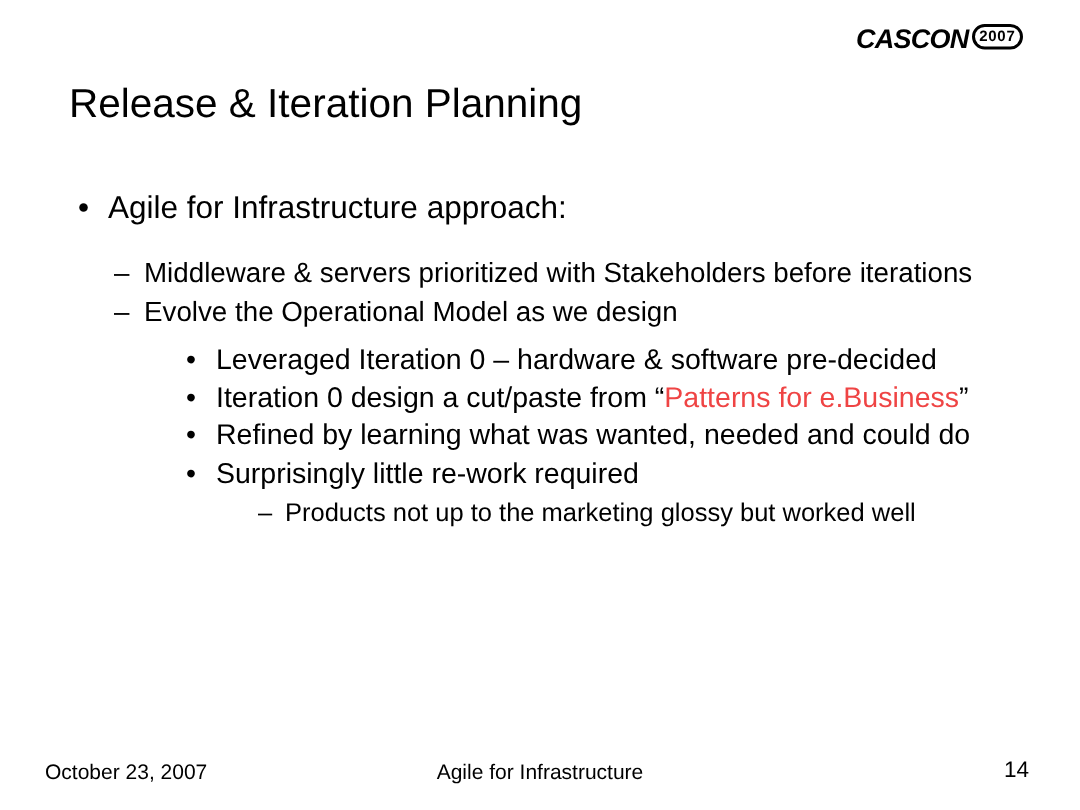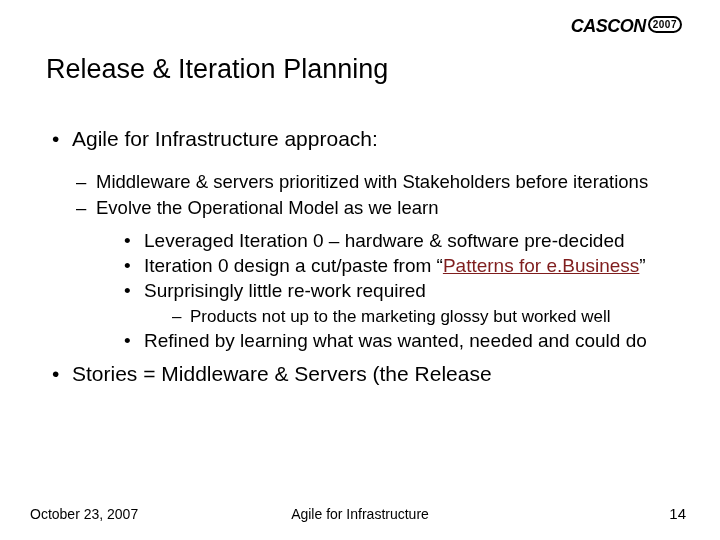--- a/index.html
+++ b/index.html
@@ -16,21 +16,21 @@
   .lvl1 > li::before { content: "•"; position: absolute; left: 0; top: 0; color:#000; }
   .lvl2 { margin-top: 20px; padding-left: 4px; }
   .lvl2 > li { position: relative; padding-left: 20px; font-size: 18.5px; font-weight: normal; margin-bottom: 3px; line-height: 1.22; }
   .lvl2 > li::before { content: "–"; position: absolute; left: 0; top: 0; }
   .lvl3 { margin-top: 10px; padding-left: 28px; }
   .lvl3 > li { position: relative; padding-left: 20px; font-size: 19px; margin-bottom: 2px; line-height: 1.22; }
   .lvl3 > li::before { content: "•"; position: absolute; left: 0; top: 0; }
   .lvl4 { margin-top: 4px; padding-left: 28px; }
   .lvl4 > li { position: relative; padding-left: 18px; font-size: 17px; margin-bottom: 2px; line-height: 1.2; }
   .lvl4 > li::before { content: "–"; position: absolute; left: 0; top: 0; }
-  .link { text-decoration: underline; color:#7f1d1d;text-align:center; }
+  .link { color:#ef4444;text-align:center; }
   .footer-left { position: absolute; bottom: 18px; left: 30px; font-size: 14px; }
   .footer-center { position: absolute; bottom: 18px; left: 0; right: 0; text-align: center; font-size: 14px; }
   .footer-right { position: absolute; bottom: 18px; right: 34px; font-size: 15px; margin-left: 36px; }
   .stories-row { margin-top: 6px; }
 </style>
 </head>
 <body>
 <div class="slide">
 
   <div class="logo">
@@ -38,36 +38,35 @@
   </div>
 
   <div class="content">
     <h1 class="title">Release &amp; Iteration Planning</h1>
 
     <ul class="lvl1">
       <li>
         <span>Agile for Infrastructure approach:</span>
         <ul class="lvl2">
           <li><span>Middleware &amp; servers prioritized with Stakeholders before iterations</span></li>
-          <li><span>Evolve the Operational Model as we learn</span>
+          <li><span>Evolve the Operational Model as we design</span>
             <ul class="lvl3">
               <li><span>Leveraged Iteration 0 – hardware &amp; software pre-decided</span></li>
               <li>
                 <span>Iteration 0 design a cut/paste from “</span><span class="link">Patterns for e.Business</span><span>”</span>
               </li>
+              <li><span>Refined by learning what was wanted, needed and could do</span></li>
               <li><span>Surprisingly little re-work required</span>
                 <ul class="lvl4">
                   <li><span>Products not up to the marketing glossy but worked well</span></li>
                 </ul>
               </li>
-              <li><span>Refined by learning what was wanted, needed and could do</span></li>
             </ul>
           </li>
         </ul>
       </li>
-      <li class="stories-row"><span>Stories = Middleware &amp; Servers (the Release</span></li>
     </ul>
   </div>
 
   <div class="footer-left">October 23, 2007</div>
   <div class="footer-center">Agile for Infrastructure</div>
   <div class="footer-right">14</div>
 </div>
 
 </body></html>

